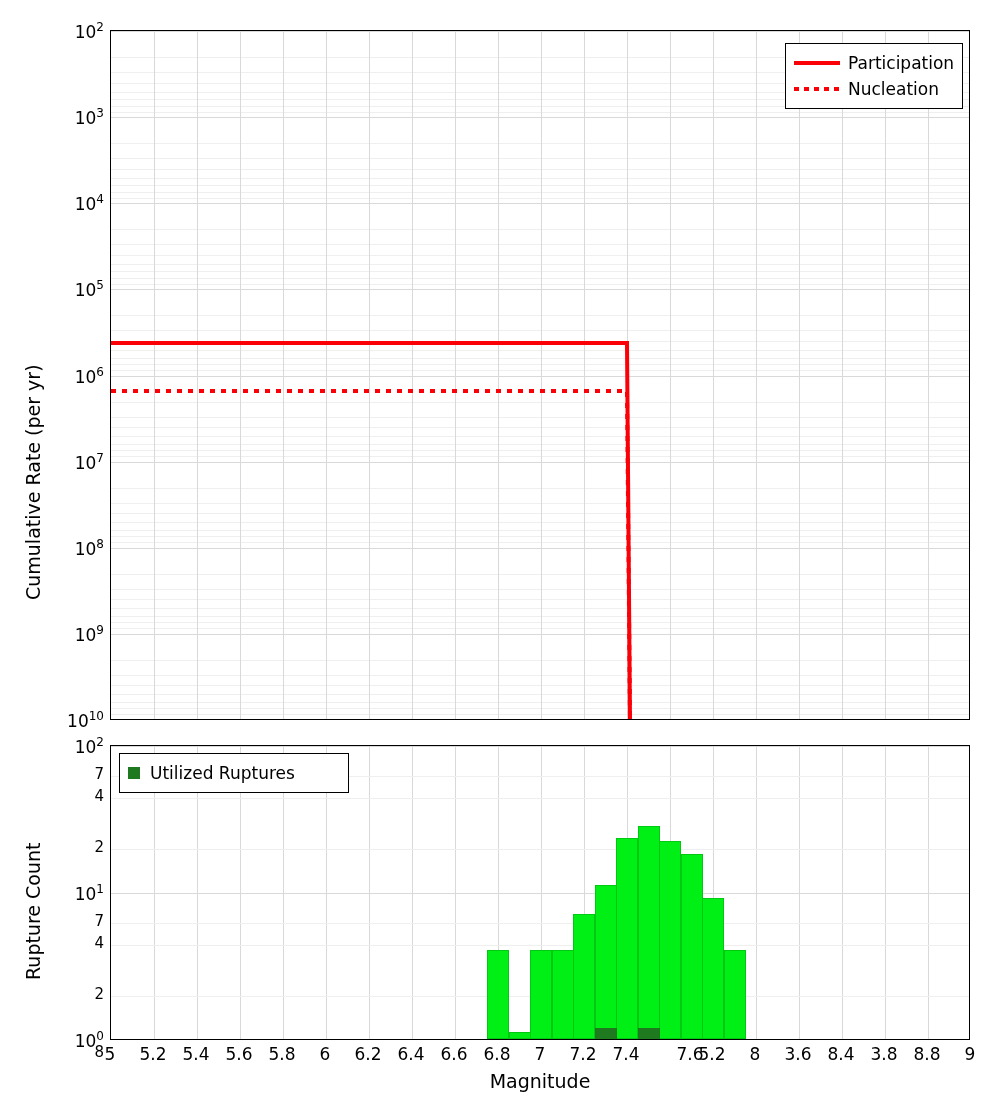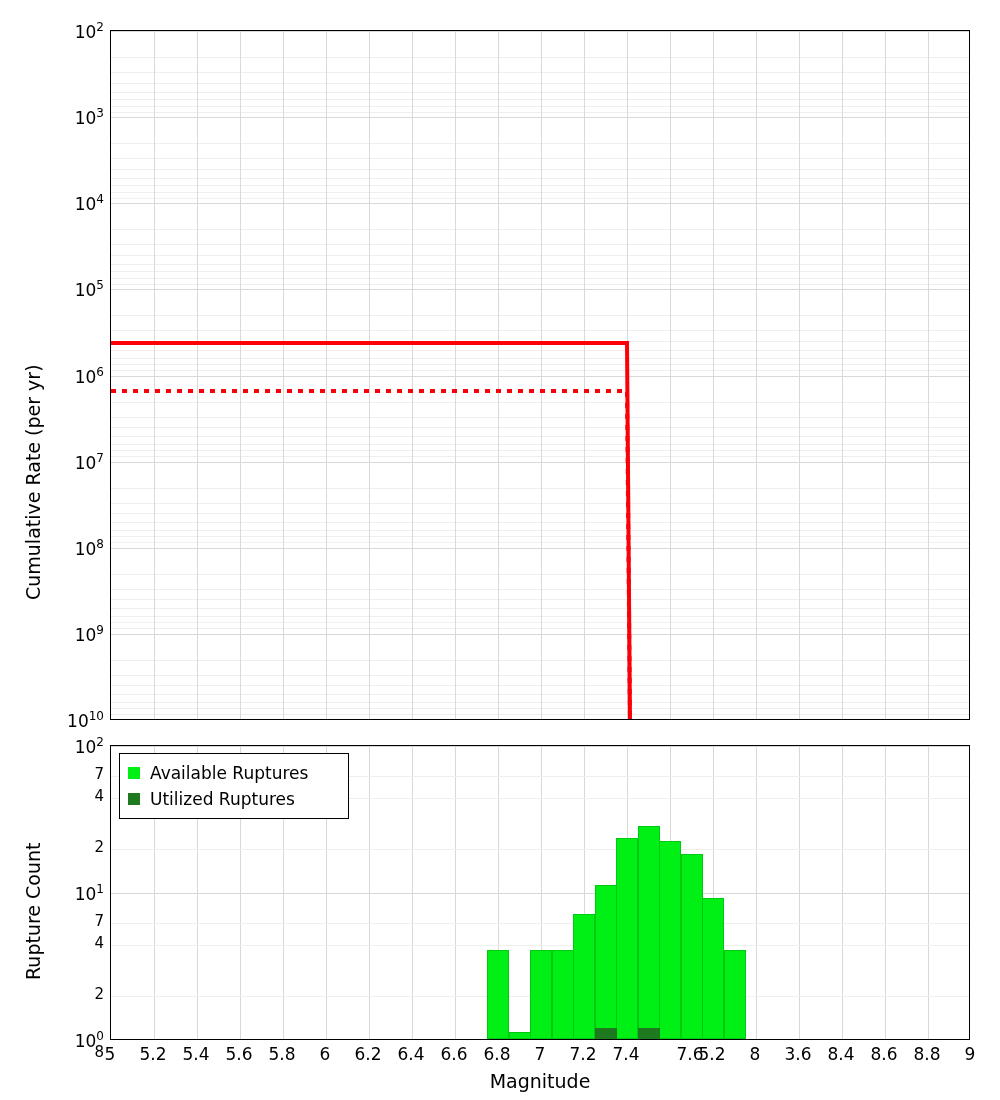--- a/index.html
+++ b/index.html
@@ -285,20 +285,34 @@
     <div class="grid-line major-v" style="left:817px;"></div>
 
     <svg class="curve-solid" width="860" height="690" viewBox="0 0 860 690">
       <polyline points="0,312 516,312 519,690" fill="none" stroke="#fb0007" stroke-width="4" stroke-linejoin="miter"></polyline>
     </svg>
 
     <svg class="curve-dotted" width="860" height="690" viewBox="0 0 860 690">
       <polyline points="0,360 516,360 519,690" fill="none" stroke="#fb0007" stroke-width="4" stroke-dasharray="5 6" stroke-linecap="butt"></polyline>
     </svg>
 
+    <div class="legend" id="legend-top" style="position:absolute; left:674px; top:12px;">
+      <div class="legend-row">
+        <span class="legend-key">
+            <span class="key-solid"></span>
+          </span>
+        <span class="legend-label">Participation</span>
+      </div>
+      <div class="legend-row">
+        <span class="legend-key">
+            <span class="key-dotted"></span>
+          </span>
+        <span class="legend-label">Nucleation</span>
+      </div>
+    </div>
   </div>
 
   <div class="ytick-area" style="left:4px; top:30px;">
     <div class="ytick" style="top:-9px;   width:100px;"><span class="mant">10</span><span class="exp">2</span></div>
     <div class="ytick" style="top:77px;   width:100px;"><span class="mant">10</span><span class="exp">3</span></div>
     <div class="ytick" style="top:163px;  width:100px;"><span class="mant">10</span><span class="exp">4</span></div>
     <div class="ytick" style="top:249px;  width:100px;"><span class="mant">10</span><span class="exp">5</span></div>
     <div class="ytick" style="top:336px;  width:100px;"><span class="mant">10</span><span class="exp">6</span></div>
     <div class="ytick" style="top:422px;  width:100px;"><span class="mant">10</span><span class="exp">7</span></div>
     <div class="ytick" style="top:508px;  width:100px;"><span class="mant">10</span><span class="exp">8</span></div>
@@ -351,26 +365,20 @@
     <div class="bar" style="left:570px; bottom:0px; width:22px; height:185px;"></div>
     <div class="bar" style="left:591px; bottom:0px; width:22px; height:141px;"></div>
     <div class="bar" style="left:613px; bottom:0px; width:22px; height:89px;"></div>
 
     <div class="bar-util" style="left:484px; bottom:0px; width:22px; height:11px;"></div>
     <div class="bar-util" style="left:527px; bottom:0px; width:22px; height:11px;"></div>
 
     <div class="legend" id="legend-bottom" style="position:absolute; left:8px; top:7px;">
       <div class="legend-row">
         <span class="legend-key">
-            <span class="key-swatch" style="background:#00f015;"></span>
-          </span>
-        <span class="legend-label">Available Ruptures</span>
-      </div>
-      <div class="legend-row">
-        <span class="legend-key">
             <span class="key-swatch" style="background:#1f7a1f;"></span>
           </span>
         <span class="legend-label">Utilized Ruptures</span>
       </div>
     </div>
   </div>
 
   <div class="ytick-area" style="left:4px; top:745px;">
     <div class="ytick" style="top:-9px; width:100px;"><span class="mant">10</span><span class="exp">2</span></div>
     <div class="ytick" style="top:22px; width:100px; font-size:15px;">7</div>
@@ -398,20 +406,20 @@
     <div class="xtick" style="left:454px;">6.6</div>
     <div class="xtick" style="left:497px;">6.8</div>
     <div class="xtick" style="left:540px;">7</div>
     <div class="xtick" style="left:583px;">7.2</div>
     <div class="xtick" style="left:626px;">7.4</div>
     <div class="xtick" style="left:690px;">7.6</div>
     <div class="xtick" style="left:712px;">5.2</div>
     <div class="xtick" style="left:755px;">8</div>
     <div class="xtick" style="left:798px;">3.6</div>
     <div class="xtick" style="left:841px;">8.4</div>
-    <div class="xtick" style="left:884px;">8.6</div>
+    <div class="xtick" style="left:884px;">3.8</div>
     <div class="xtick" style="left:927px;">8.8</div>
     <div class="xtick" style="left:970px;">9</div>
   </div>
 
   <div class="xlabel" style="top:1070px;">Magnitude</div>
 
 </div>
 
 </body></html>

